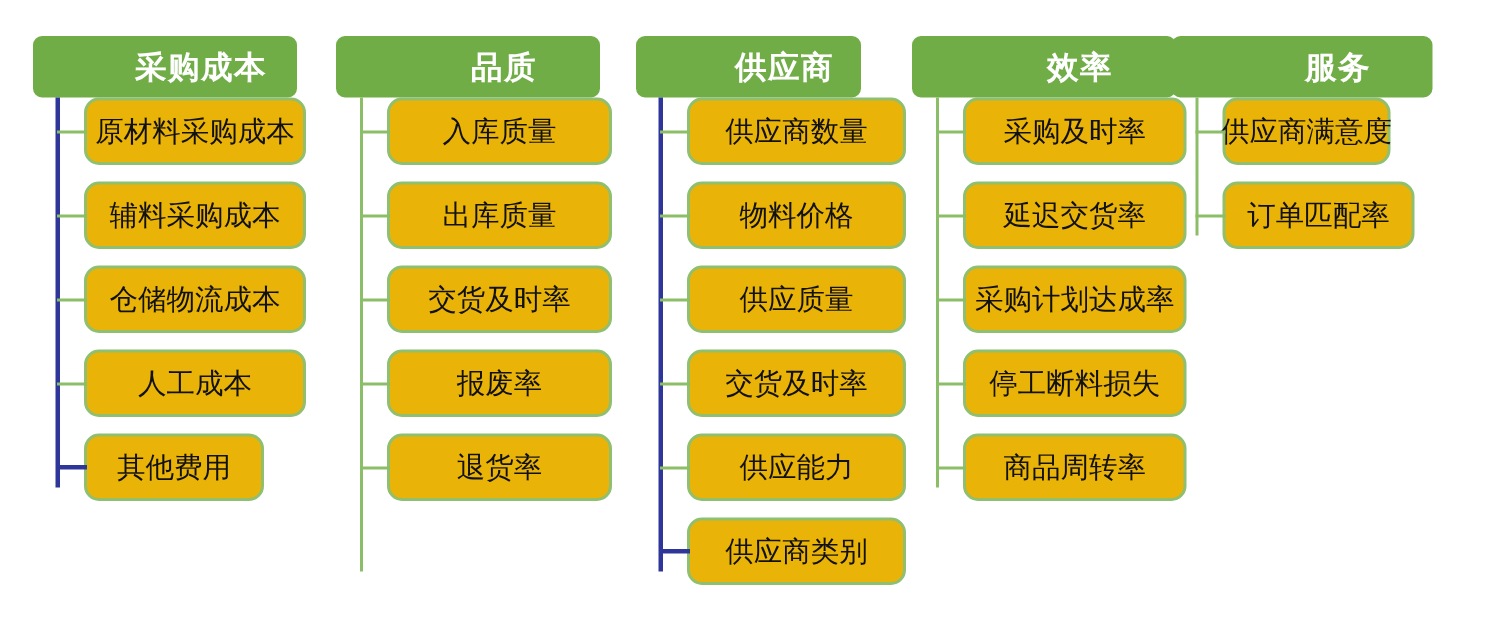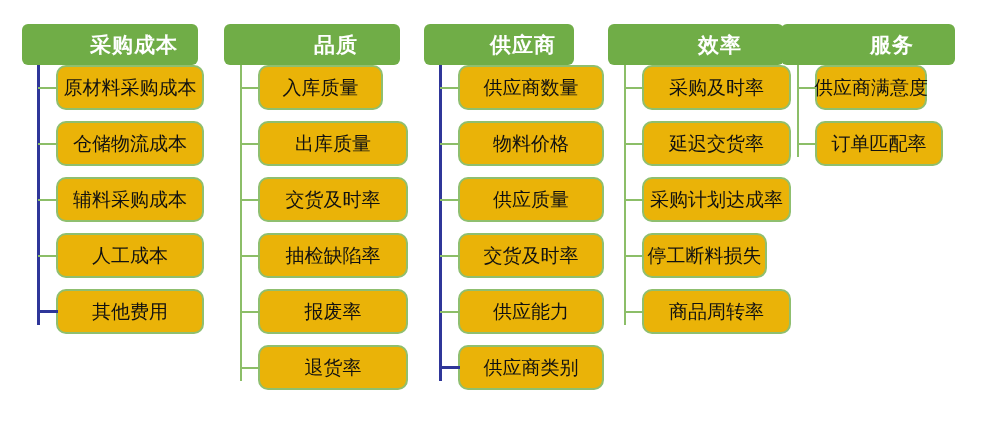--- a/index.html
+++ b/index.html
@@ -90,49 +90,46 @@
 <div id="canvas">
 
   <div class="col" style="left:22px; width:176px">
     <div class="header">采购成本</div>
     <div class="tree navy">
       <div class="vline" style="height:260px"></div>
       <div class="node" style="width:148px">
           <span class="node-label">原材料采购成本</span>
         </div>
       <div class="node" style="width:148px">
-          <span class="node-label">仓储物流成本</span>
+          <span class="node-label">辅料采购成本</span>
         </div>
       <div class="node" style="width:148px">
-          <span class="node-label">辅料采购成本</span>
+          <span class="node-label">仓储物流成本</span>
         </div>
       <div class="node" style="width:148px">
           <span class="node-label">人工成本</span>
         </div>
-      <div class="node" style="width:148px">
+      <div class="node" style="width:120px">
           <span class="node-label">其他费用</span>
         </div>
     </div>
   </div>
 
   <div class="col" style="left:224px; width:176px">
     <div class="header">品质</div>
     <div class="tree green">
       <div class="vline" style="height:316px"></div>
-      <div class="node" style="width:125px">
+      <div class="node" style="width:150px">
           <span class="node-label">入库质量</span>
         </div>
       <div class="node" style="width:150px">
           <span class="node-label">出库质量</span>
         </div>
       <div class="node" style="width:150px">
           <span class="node-label">交货及时率</span>
-        </div>
-      <div class="node" style="width:150px">
-          <span class="node-label">抽检缺陷率</span>
         </div>
       <div class="node" style="width:150px">
           <span class="node-label">报废率</span>
         </div>
       <div class="node" style="width:150px">
           <span class="node-label">退货率</span>
         </div>
     </div>
   </div>
 
@@ -167,21 +164,21 @@
       <div class="vline" style="height:260px"></div>
       <div class="node" style="width:149px">
           <span class="node-label">采购及时率</span>
         </div>
       <div class="node" style="width:149px">
           <span class="node-label">延迟交货率</span>
         </div>
       <div class="node" style="width:149px">
           <span class="node-label">采购计划达成率</span>
         </div>
-      <div class="node" style="width:125px">
+      <div class="node" style="width:149px">
           <span class="node-label">停工断料损失</span>
         </div>
       <div class="node" style="width:149px">
           <span class="node-label">商品周转率</span>
         </div>
     </div>
   </div>
 
   <div class="col" style="left:781px; width:174px">
     <div class="header">服务</div>

